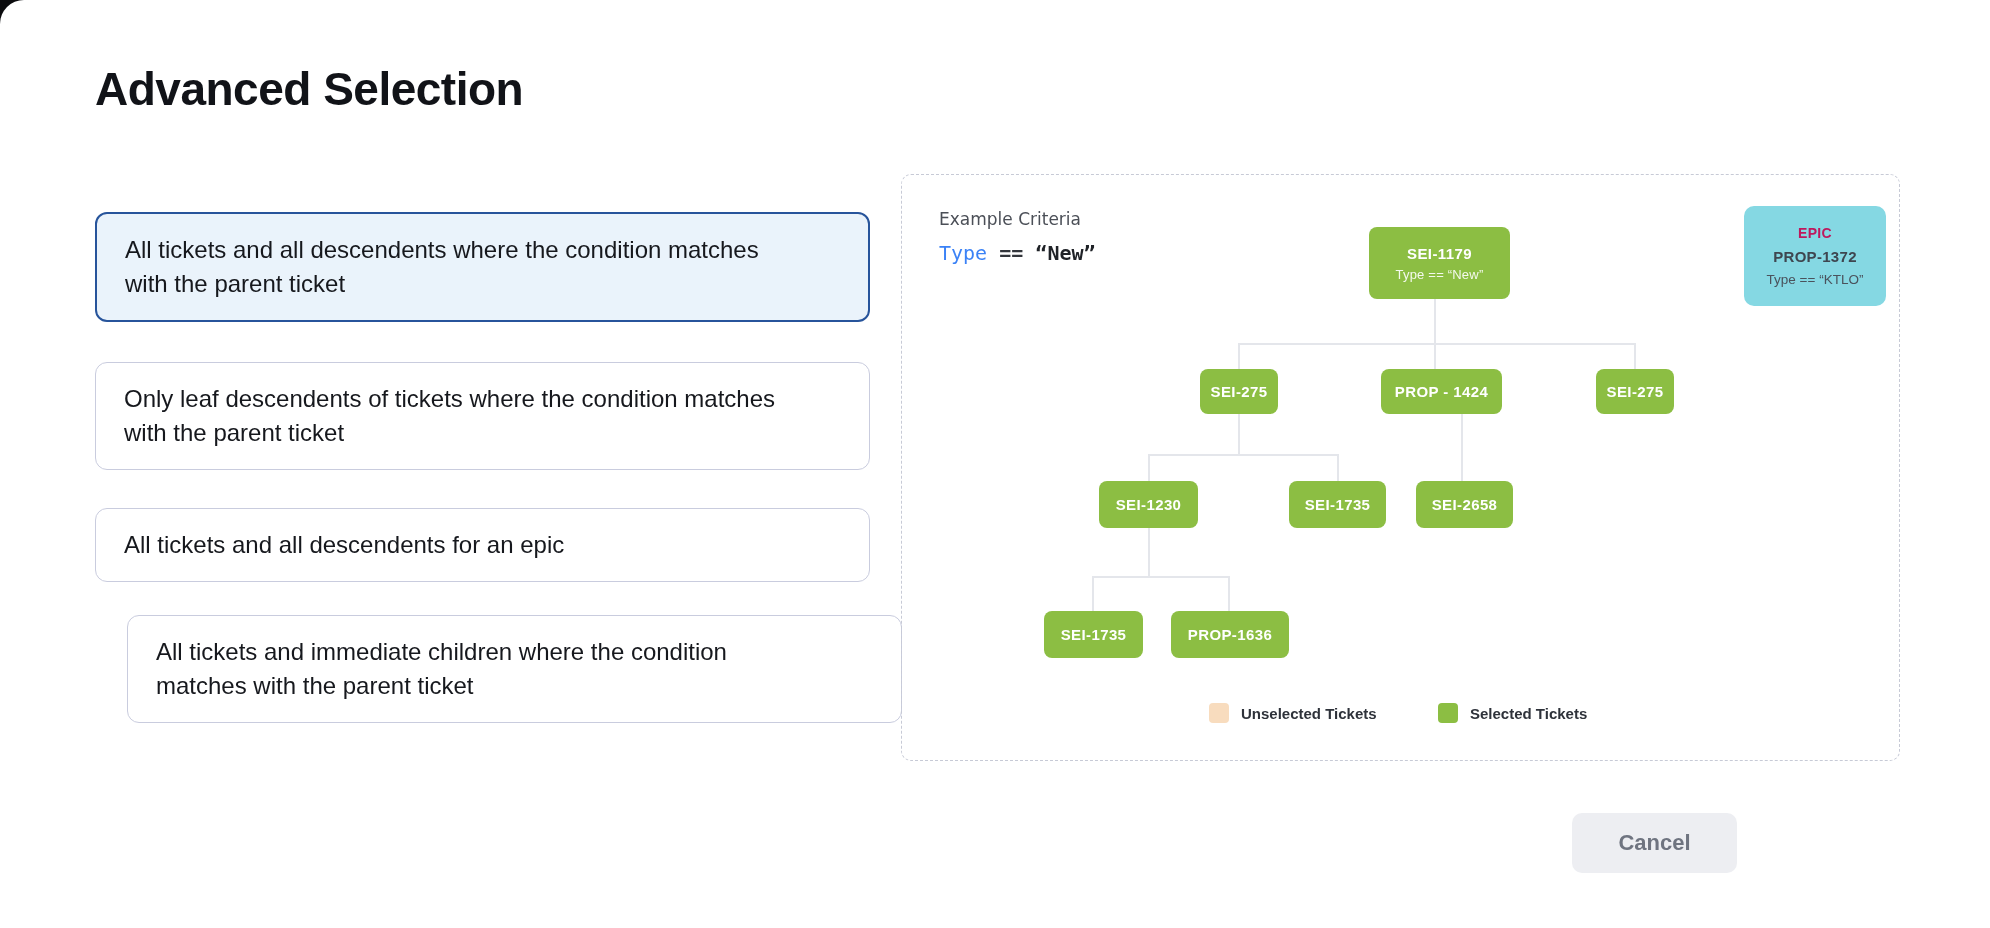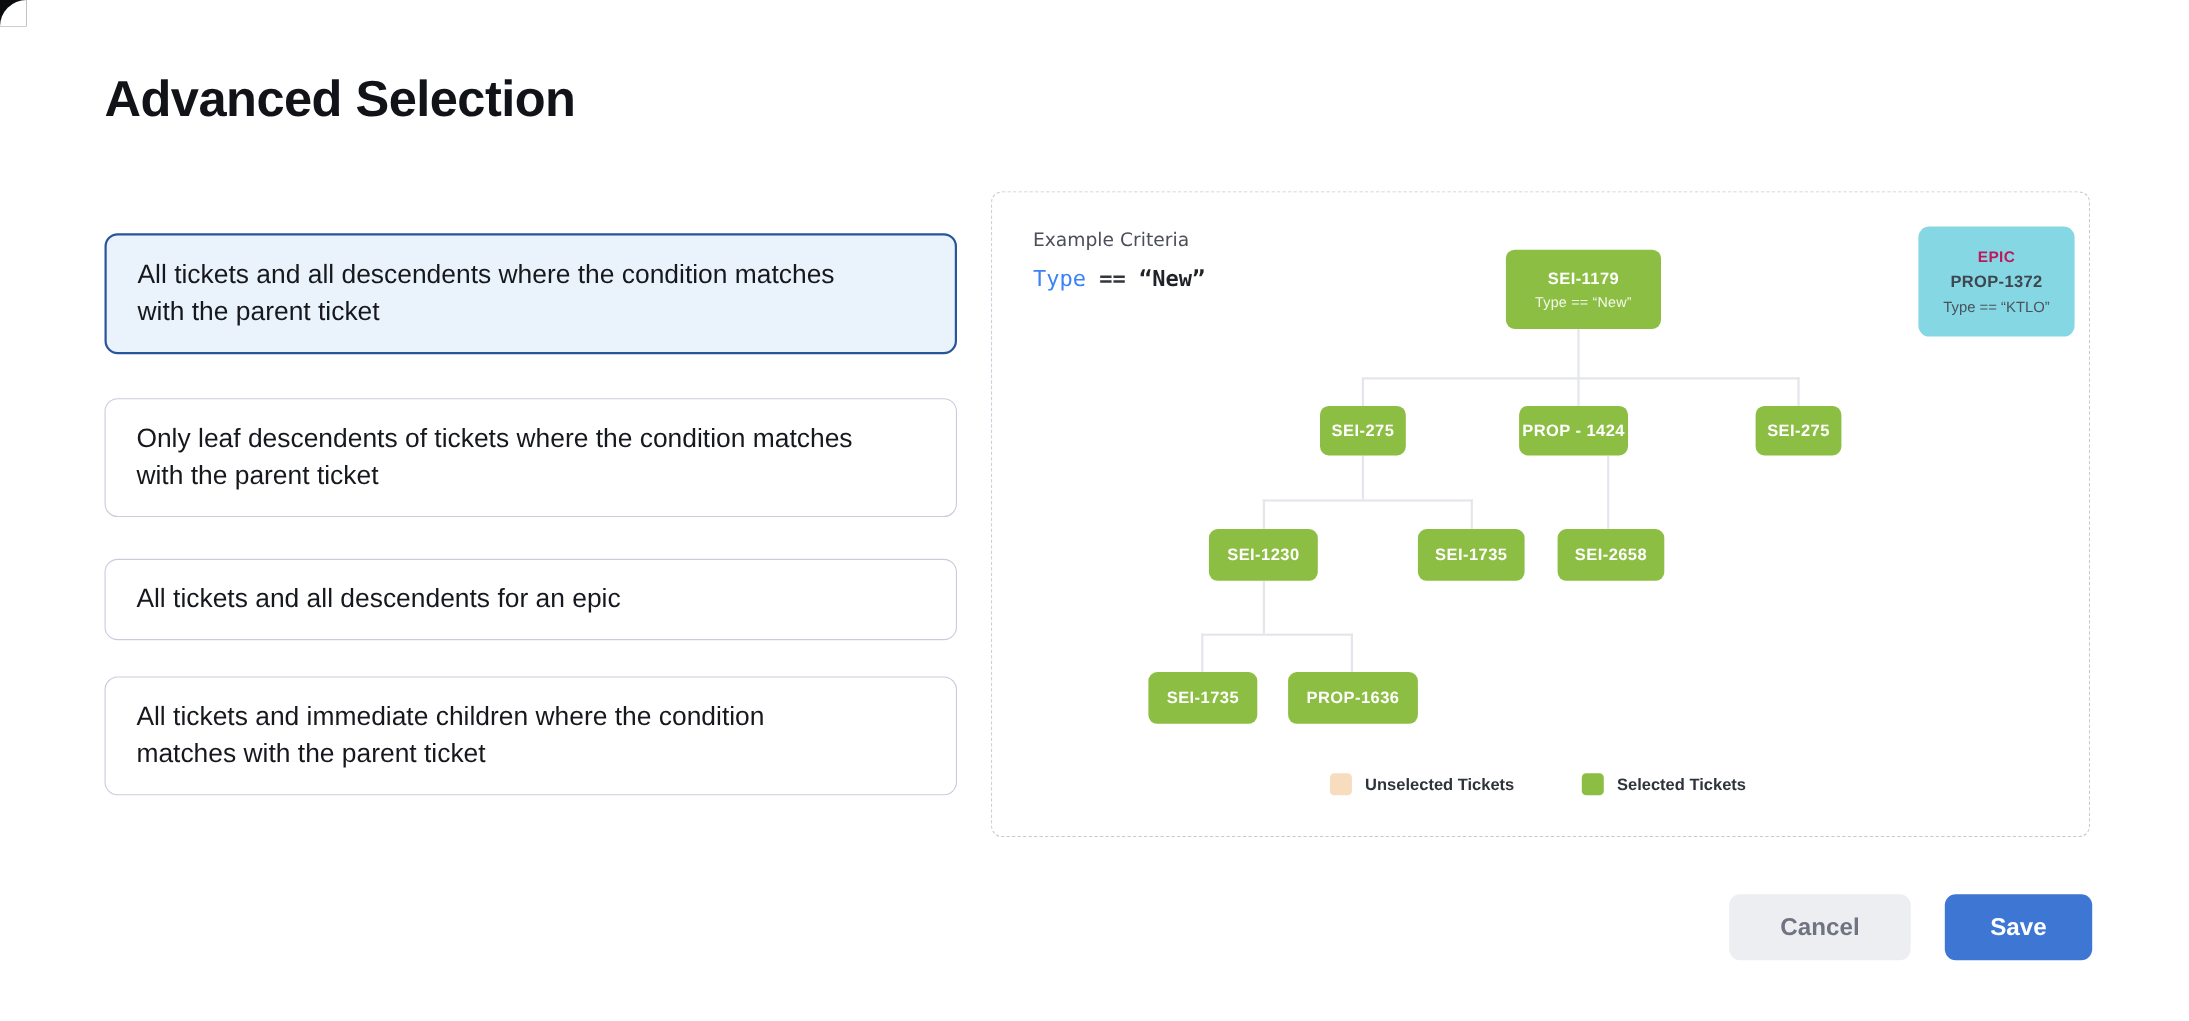--- a/index.html
+++ b/index.html
@@ -63,21 +63,21 @@
 
   <div class="option-card selected" style="top:212px;">
     <span class="option-label">All tickets and all descendents where the condition matches with the parent ticket</span>
   </div>
   <div class="option-card" style="top:362px;">
     <span class="option-label">Only leaf descendents of tickets where the condition matches with the parent ticket</span>
   </div>
   <div class="option-card" style="top:508px;">
     <span class="option-label">All tickets and all descendents for an epic</span>
   </div>
-  <div class="option-card" style="top:615px;">
+  <div class="option-card" style="top:615px;margin-left:32px;">
     <span class="option-label">All tickets and immediate children where the condition matches with the parent ticket</span>
   </div>
 
   <div class="diagram-panel">
 
     <div class="example-heading">Example Criteria</div>
     <div class="criteria-line">
       <span class="criteria-field">Type</span>
       <span class="criteria-op">==</span>
       <span class="criteria-value">“New”</span>
@@ -107,21 +107,21 @@
     <div class="conn" style="left:190px; top:401px; width:2px; height:35px;"></div>
     <div class="conn" style="left:326px; top:401px; width:2px; height:35px;"></div>
 
     <div class="node node-root" style="left:467px; top:52px; width:141px; height:72px;">
       <span>SEI-1179</span>
       <span class="node-sub">Type == “New”</span>
     </div>
     <div class="node" style="left:298px; top:194px; width:78px; height:45px;">
       <span>SEI-275</span>
     </div>
-    <div class="node" style="left:479px; top:194px; width:99px; height:45px;">
+    <div class="node" style="left:479px; top:194px; width:121px; height:45px;">
       <span>PROP - 1424</span>
     </div>
     <div class="node" style="left:694px; top:194px; width:78px; height:45px;">
       <span>SEI-275</span>
     </div>
     <div class="node" style="left:197px; top:306px; width:99px; height:47px;">
       <span>SEI-1230</span>
     </div>
     <div class="node" style="left:387px; top:306px; width:97px; height:47px;">
       <span>SEI-1735</span>
@@ -136,15 +136,14 @@
       <span>PROP-1636</span>
     </div>
 
     <div class="legend-swatch" style="left: 307px; top: 528px; background-color: rgb(248, 220, 190);"></div>
     <div class="legend-label" style="left:339px; top:530px;">Unselected Tickets</div>
     <div class="legend-swatch" style="left: 536px; top: 528px; background-color: rgb(140, 190, 67);"></div>
     <div class="legend-label" style="left:568px; top:530px;">Selected Tickets</div>
   </div>
 
   <button class="btn btn-cancel">Cancel</button>
-  <button class="btn btn-save">Save</button>
 
 </div>
 
 </body></html>

